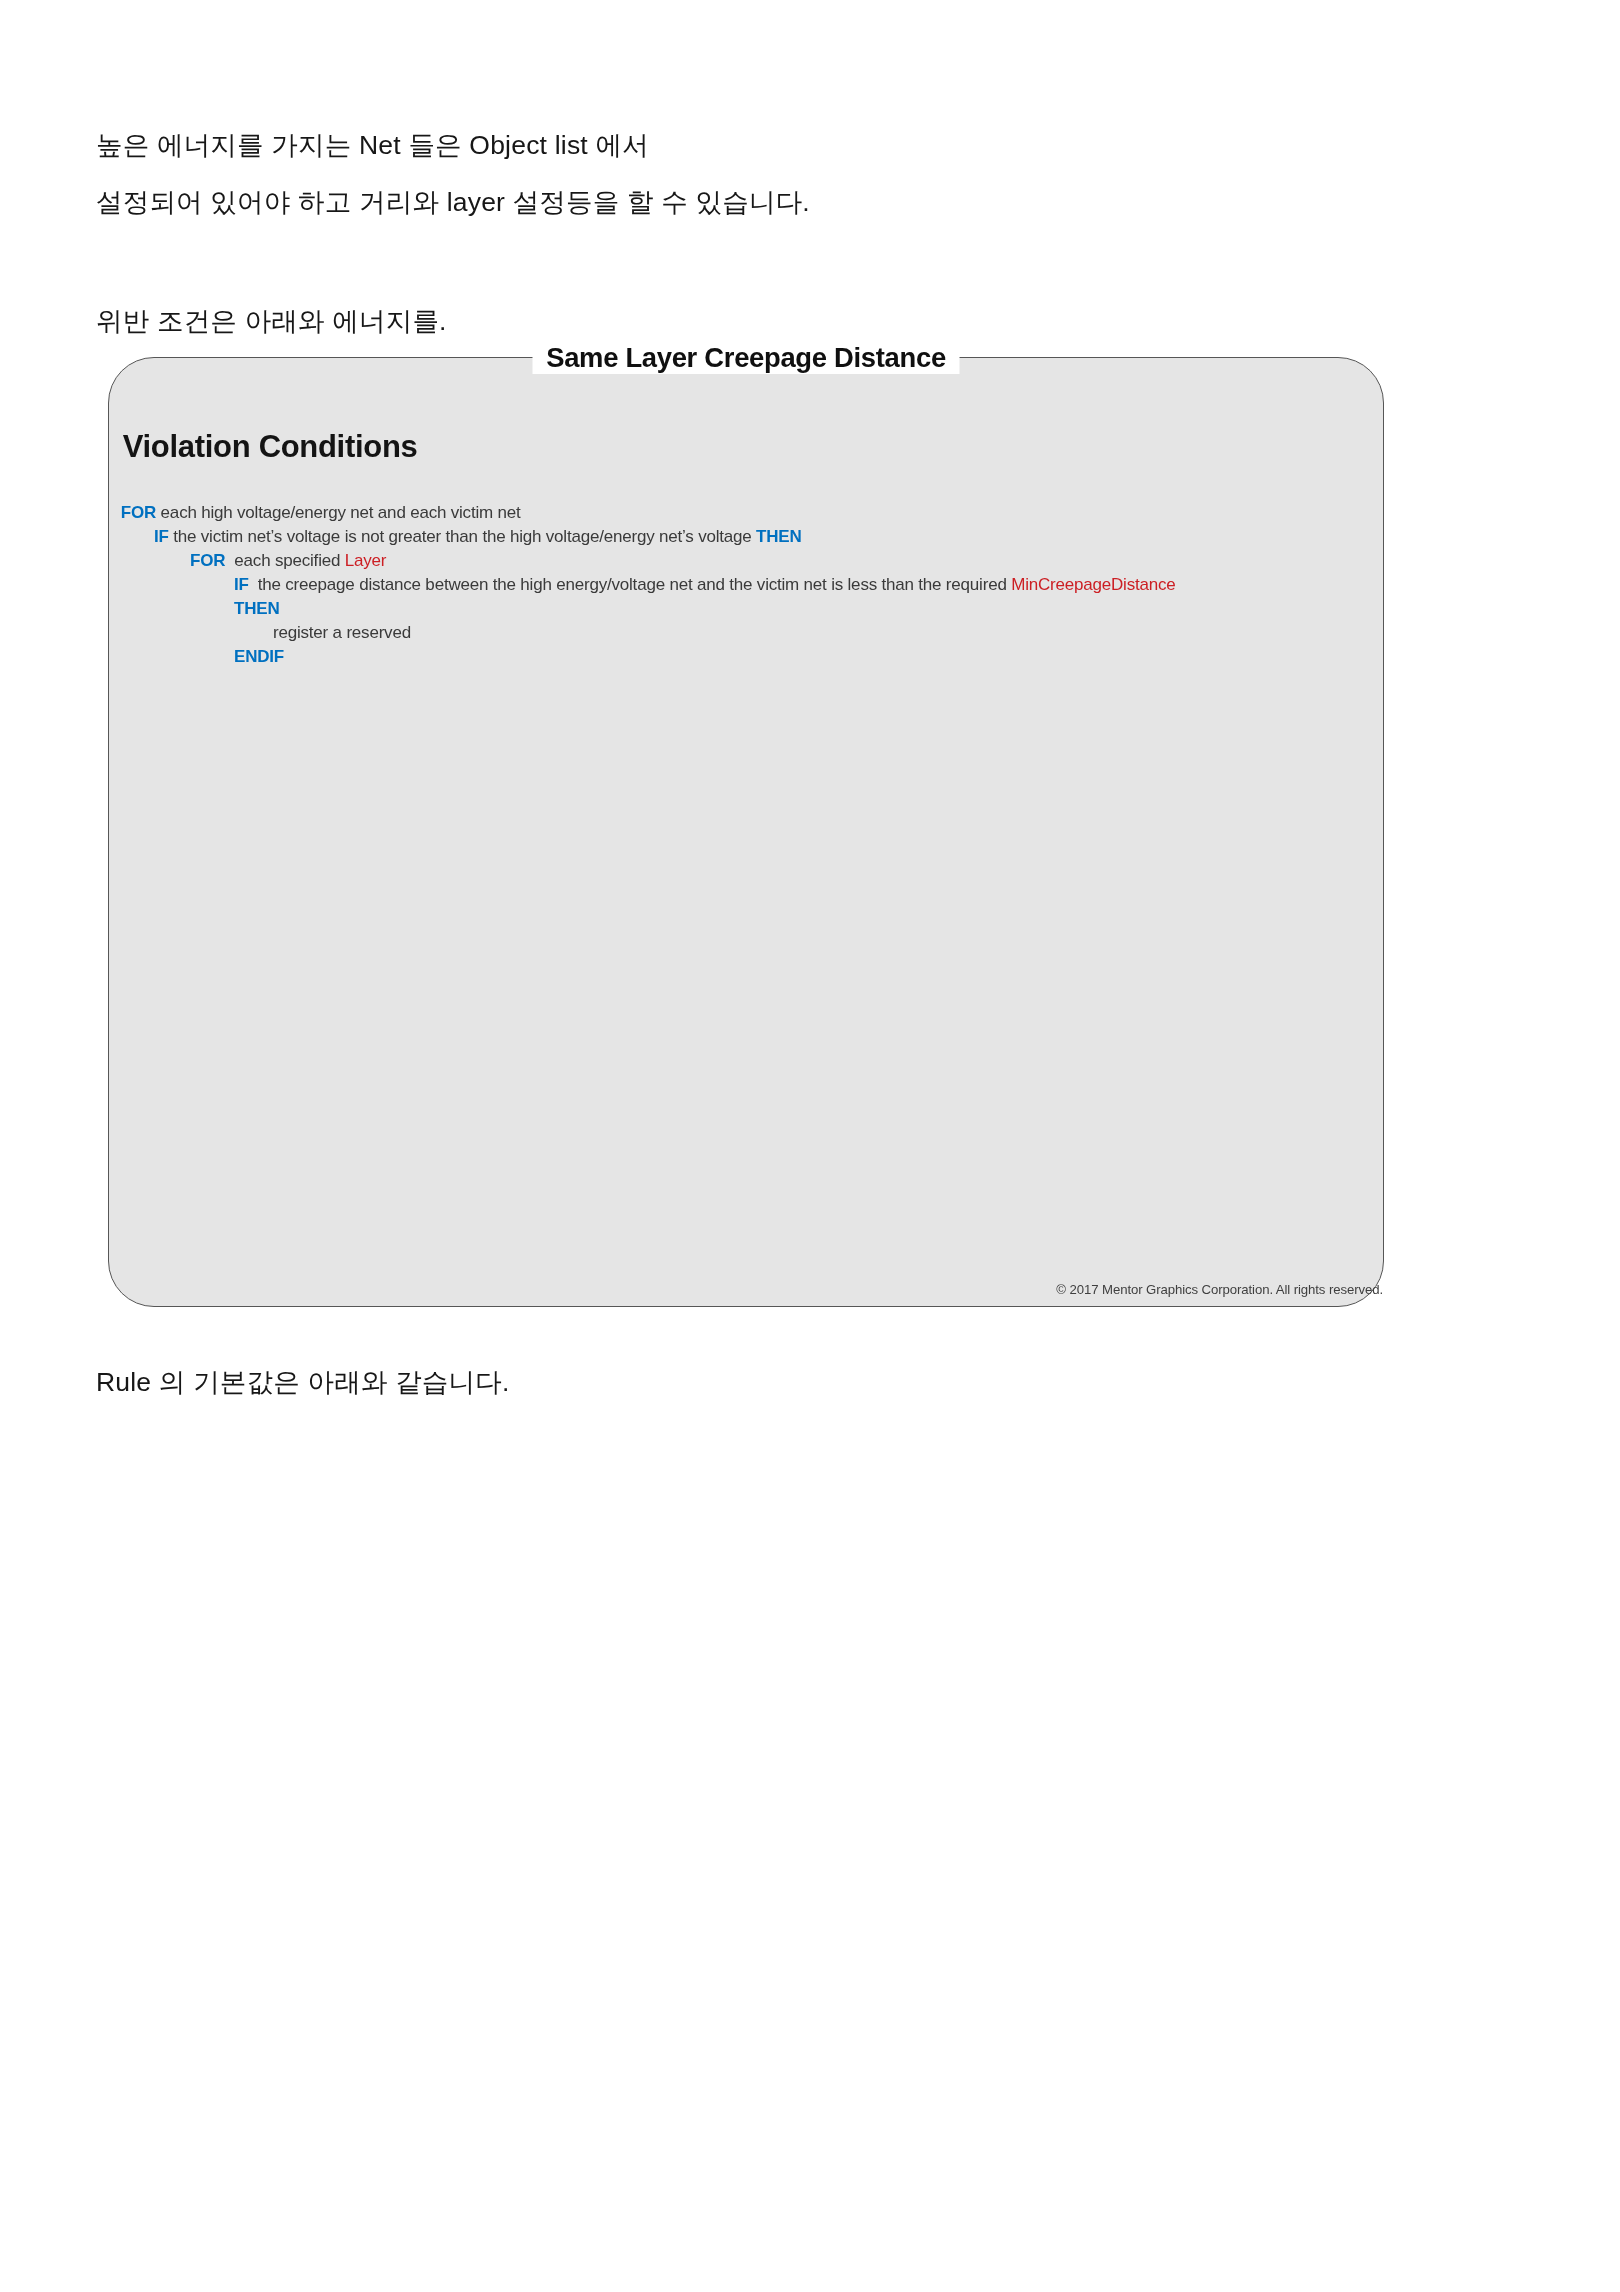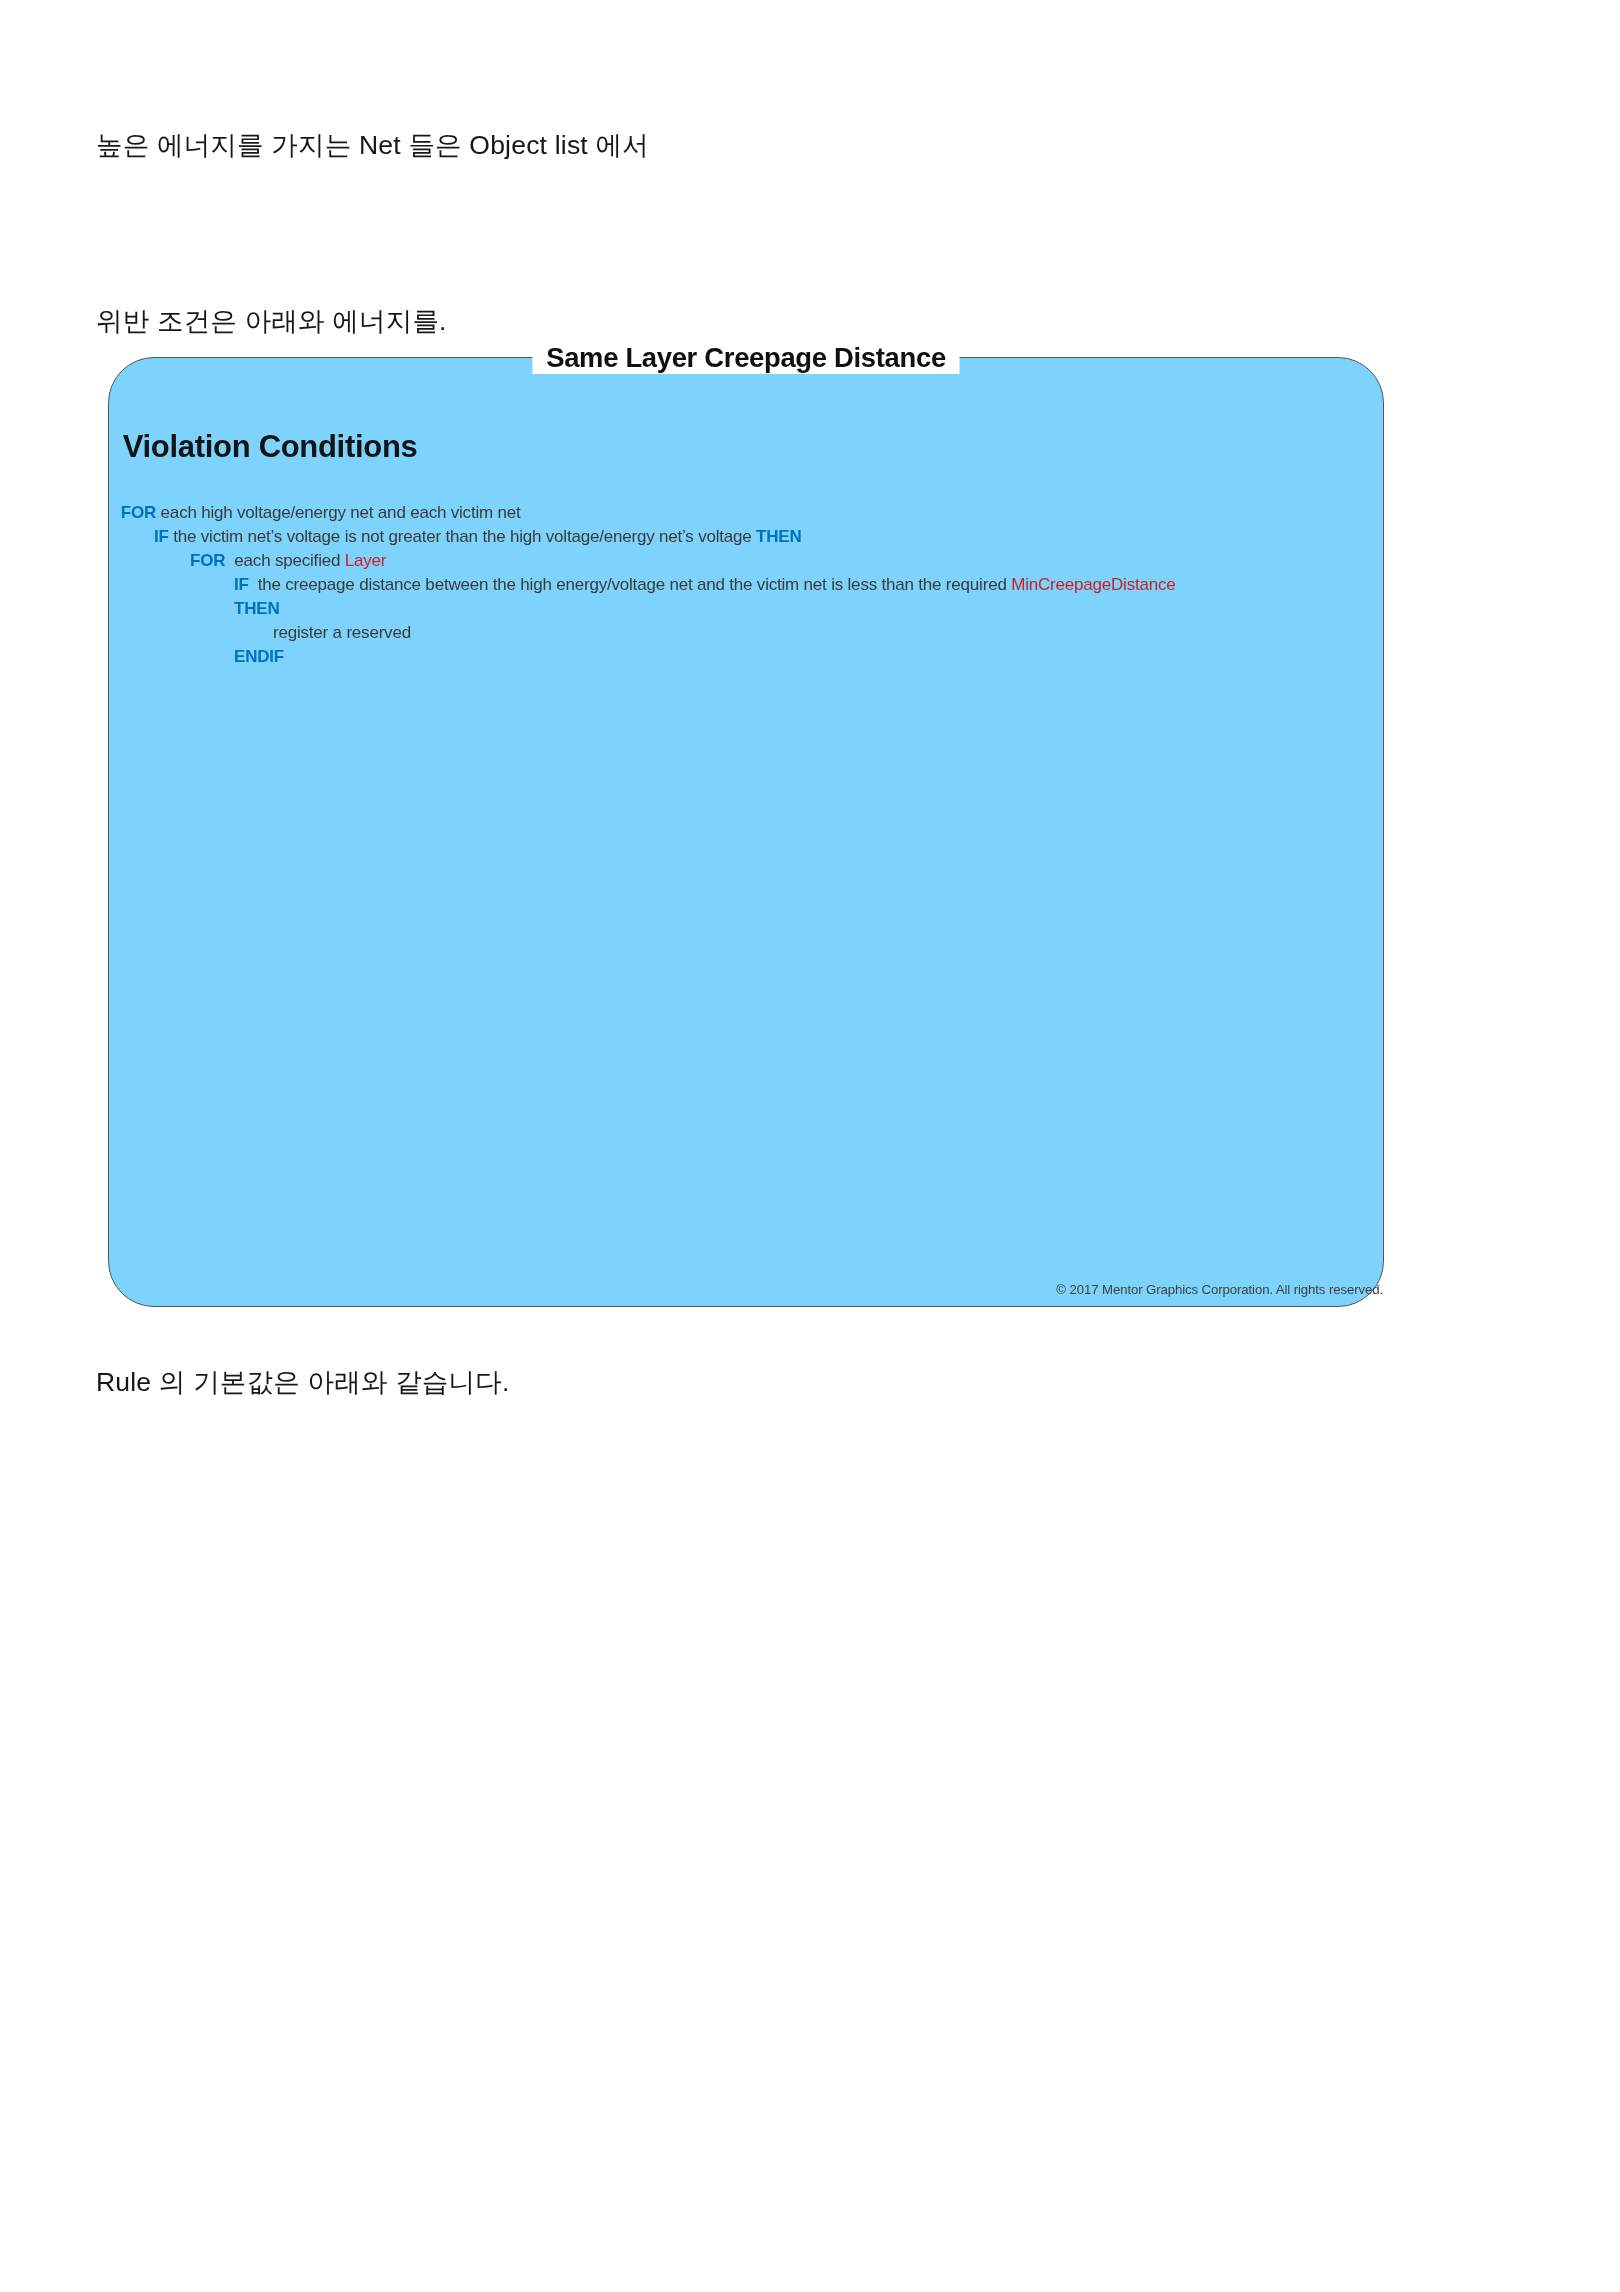--- a/index.html
+++ b/index.html
@@ -22,21 +22,21 @@
   .para-2{top:159px;}
   .para-3{top:278px;}
   .para-4{top:1339px;}
 
   
   .slide{
     position:absolute;
     left:108px;top:357px;width:1276px;height:950px;
     border:1.5px solid #565656;
     border-radius:46px;
-    background:#7dd3fc;
+    background:#e5e5e5;
     box-sizing:border-box;
   }
   .slide-title{
     position:absolute;top:0;left:50%;
     transform:translate(-50%,-50%);
     background:#ffffff;
     padding:0 13.7px;
     font-size:27.4px;font-weight:bold;color:#101010;
     letter-spacing:-0.3px;white-space:nowrap;
   }
@@ -67,20 +67,21 @@
     font-size:13.2px;color:#3f3f3f;letter-spacing:-0.1px;
   }
 </style>
 </head>
 <body>
 
 <div class="page">
 
   <p class="para para-1">높은 에너지를 가지는 Net 들은 Object list 에서</p>
 
+  <p class="para para-2">설정되어 있어야 하고 거리와 layer 설정등을 할 수 있습니다.</p>
 
   <p class="para para-3">위반 조건은 아래와 에너지를.</p>
 
   <div class="slide">
 
     <div class="slide-title">Same Layer Creepage Distance</div>
 
     <div class="vc-heading">Violation Conditions</div>
 
     <div class="code">

